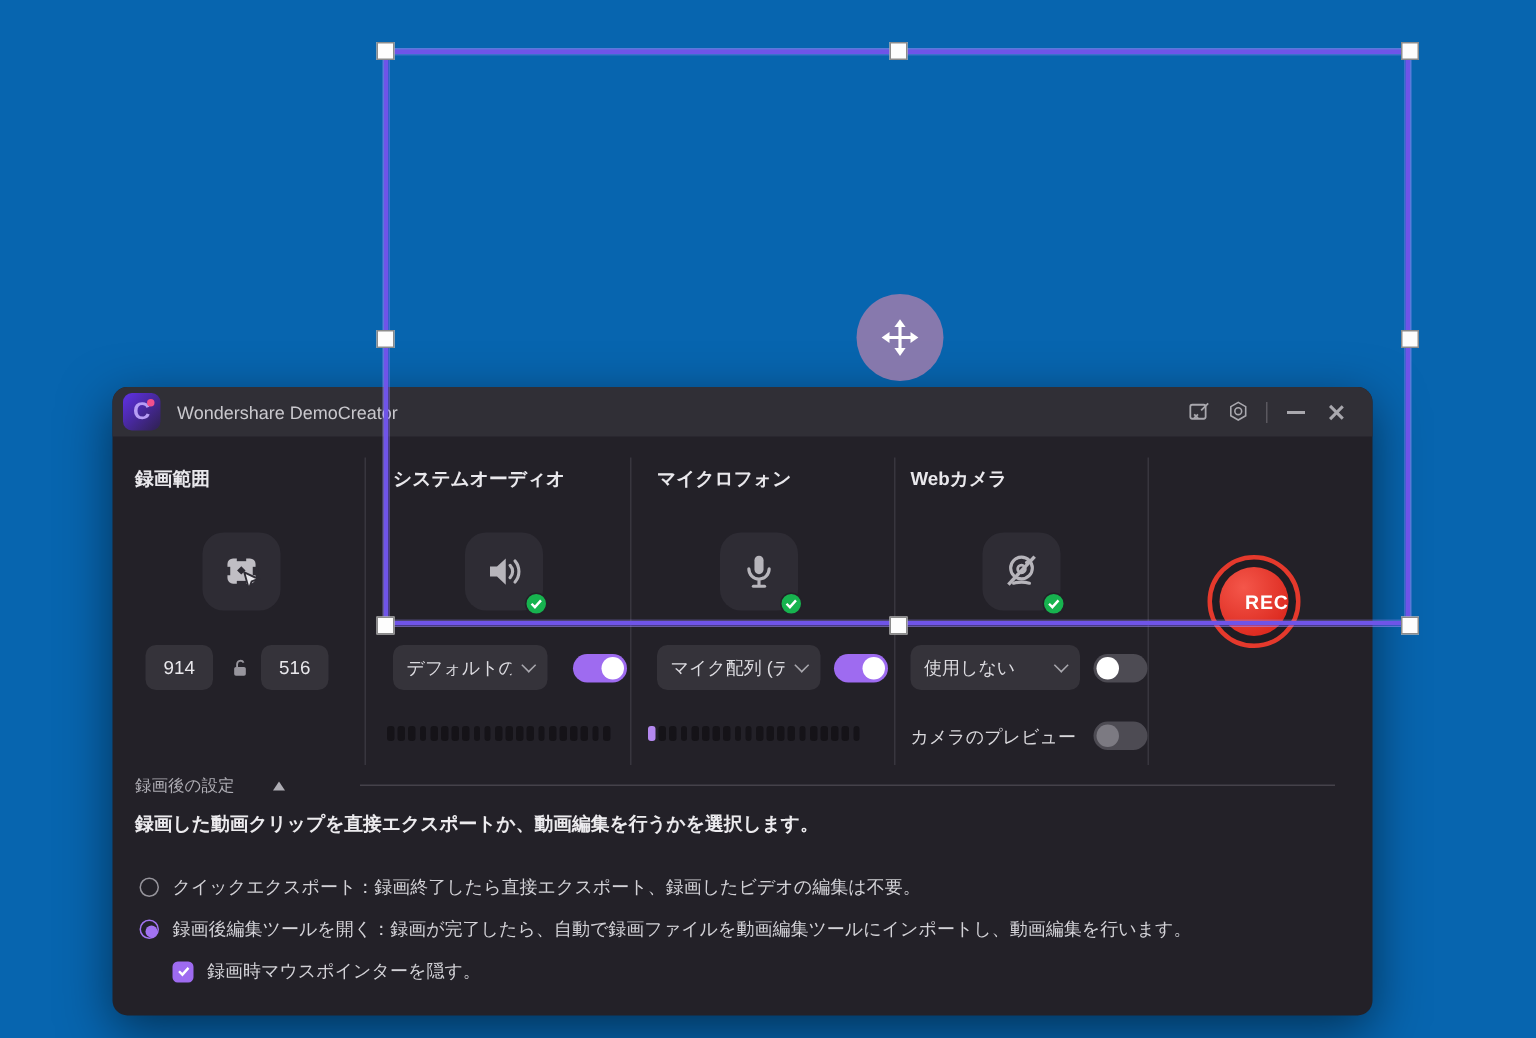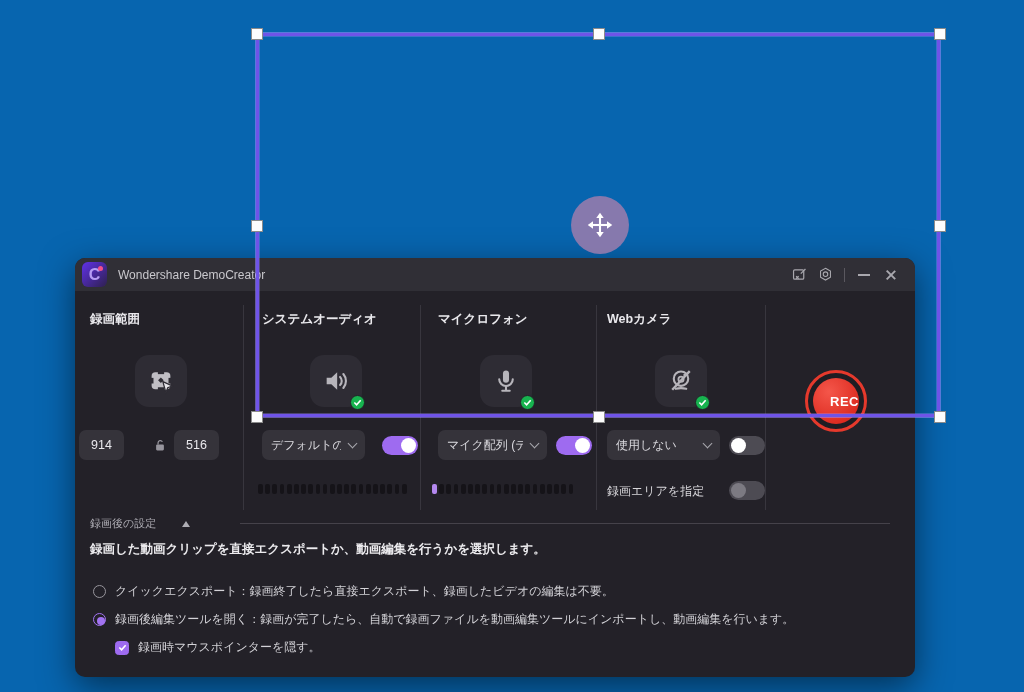--- a/index.html
+++ b/index.html
@@ -238,21 +238,21 @@
             </svg>
         </div>
       </div>
 
       <div class="rec-outer">
         <div class="rec-inner">
           <span>REC</span>
         </div>
       </div>
 
-      <input class="num-input" style="left: 4px;" readonly="" value="914">
+      <input class="num-input" style="left: 22px;" readonly="" value="914">
       <div class="lock-wrap">
         <svg width="14" height="14" viewBox="0 0 18 18">
           <rect x="4" y="8.5" width="10" height="7.5" rx="1.5" fill="#97959d"></rect>
           <path d="M6.5 8.5 V6.2 a3 3 0 0 1 5.6-1.4" fill="none" stroke="#97959d" stroke-width="1.6"></path>
         </svg>
       </div>
       <input class="num-input" style="left: 99px;" readonly="" value="516">
 
       <div class="dropdown" style="left:187px; width:103px;">
         <span class="lbl">デフォルトのシス</span>
@@ -318,21 +318,21 @@
           <span class="dot"></span>
           <span class="dot"></span>
           <span class="dot"></span>
           <span class="dot"></span>
           <span class="dot"></span>
           <span class="dot"></span>
           <span class="dot"></span>
         </div>
 
 
-      <div class="cam-prev-label" style="left:532px;">録画エリアを指定</div>
+      <div class="cam-prev-label" style="left:532px;">カメラのプレビュー</div>
       <div class="toggle gray-knob cam-prev-toggle" style="left:654px;">
           <div class="knob"></div>
         </div>
 
       <div class="post-header">
         <span class="post-title">録画後の設定</span>
         <span class="tri-up"></span>
       </div>
       <div class="hdiv"></div>
 

